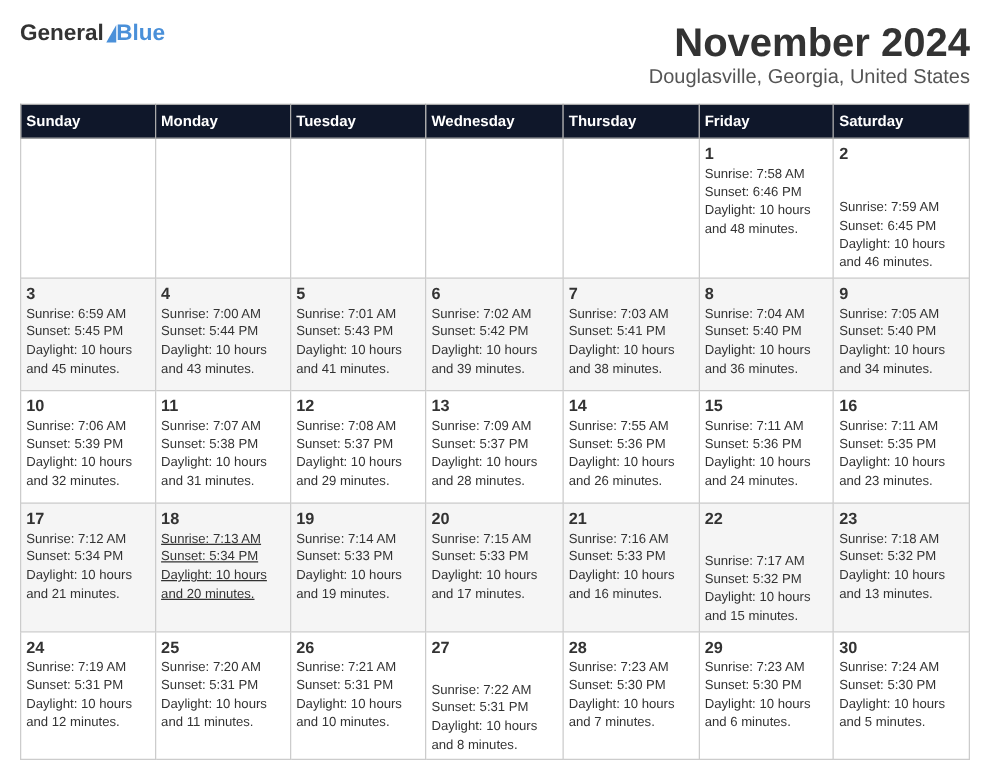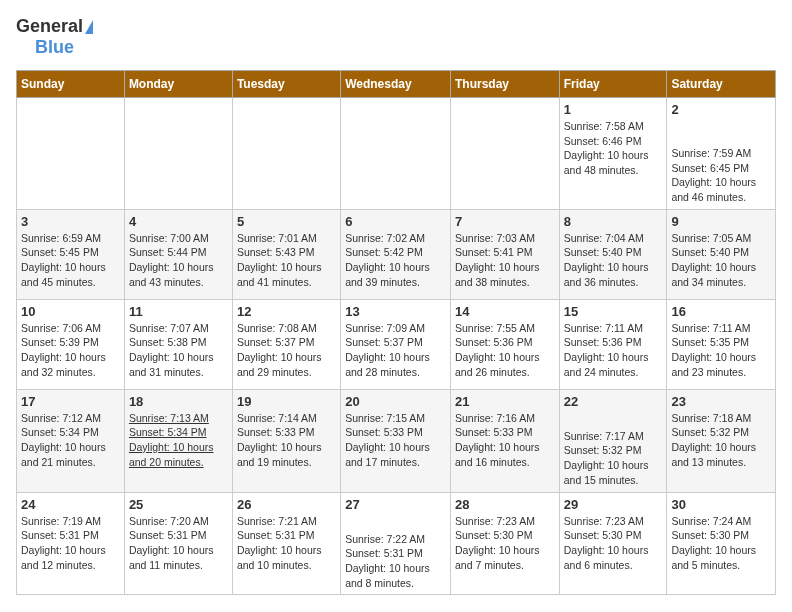--- a/index.html
+++ b/index.html
@@ -11,22 +11,22 @@
       padding: 16px;
     }
     .header-area {
       display: flex;
       justify-content: space-between;
       align-items: flex-start;
       margin-bottom: 12px;
     }
     .logo {
       display: flex;
-      flex-direction: column;
-      align-items: center;
+      flex-direction: row;
+      align-items: flex-end;
     }
     .logo-general {
       font-size: 18px;
       font-weight: bold;
       color: #333;
     }
     .logo-blue {
       font-size: 18px;
       font-weight: bold;
       color: #4a90d9;
@@ -55,21 +55,21 @@
     .location-title {
       font-size: 16px;
       color: #555;
     }
     table {
       width: 100%;
       border-collapse: collapse;
       font-size: 11px;
     }
     thead tr th {
-      background-color: #a16207;
+      background-color: #0f172a;
       color: #fff;
       padding: 6px 4px;
       text-align: left;
       font-size: 12px;
       font-weight: bold;
       border: 1px solid #aaa;
     }
     tbody tr td {
       border: 1px solid #ccc;
       vertical-align: top;
@@ -100,20 +100,24 @@
 </head>
 <body>
 
 <div class="header-area">
   <div class="logo">
     <div class="logo-row">
       <span class="logo-general">General</span>
       <span class="logo-icon"></span>
     </div>
     <span class="logo-blue">Blue</span>
+  </div>
+  <div class="title-area">
+    <div class="month-title">November 2024</div>
+    <div class="location-title">Douglasville, Georgia, United States</div>
   </div>
 </div>
 
 <table>
   <thead>
     <tr id="weekday-header">
     <th>Sunday</th>
         <th>Monday</th>
         <th>Tuesday</th>
         <th>Wednesday</th>

